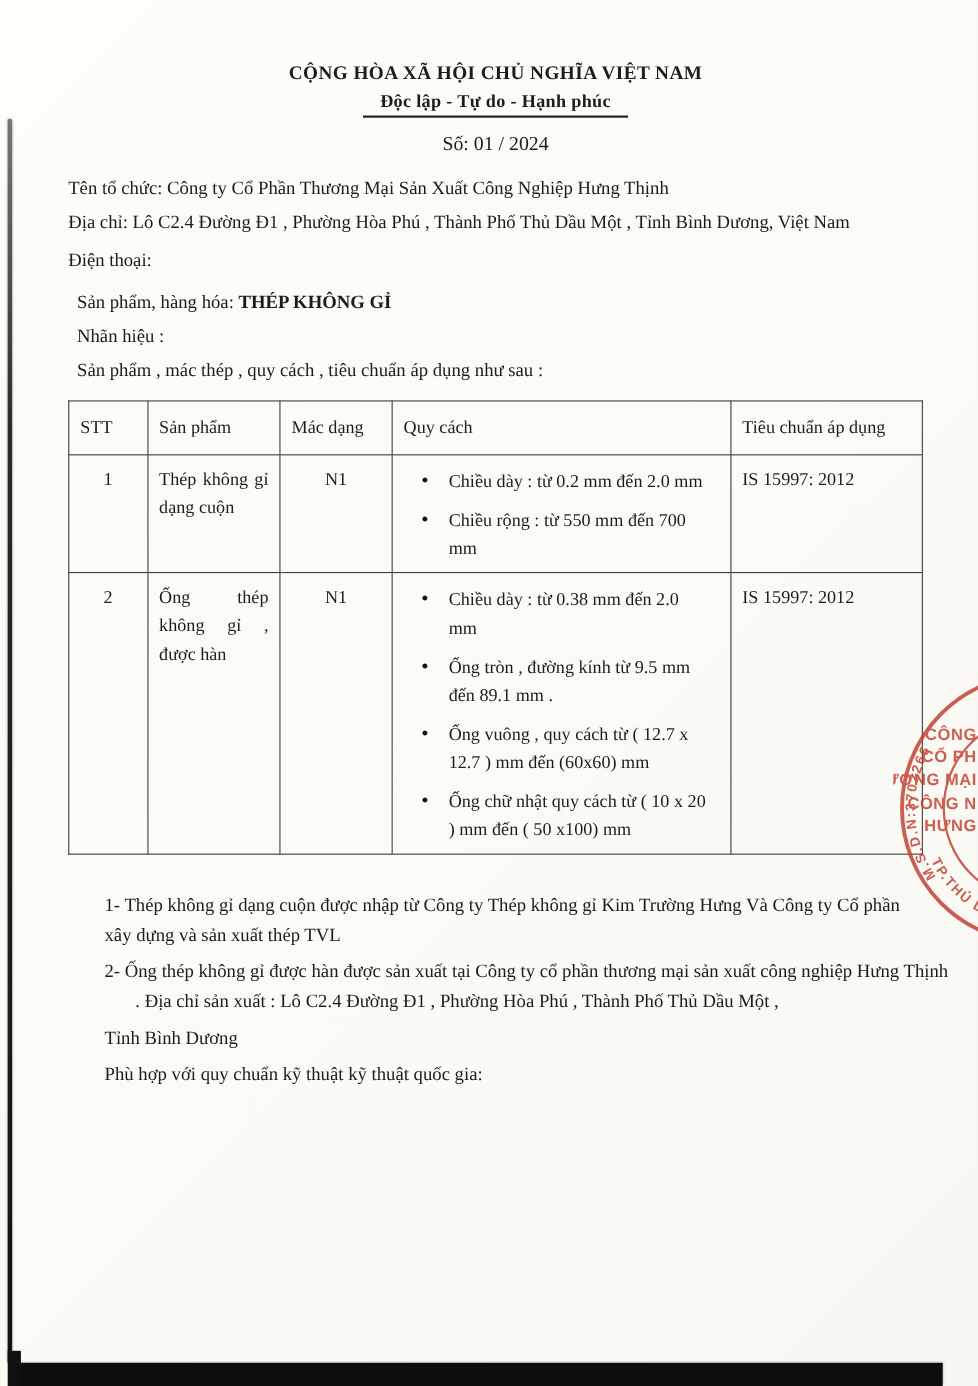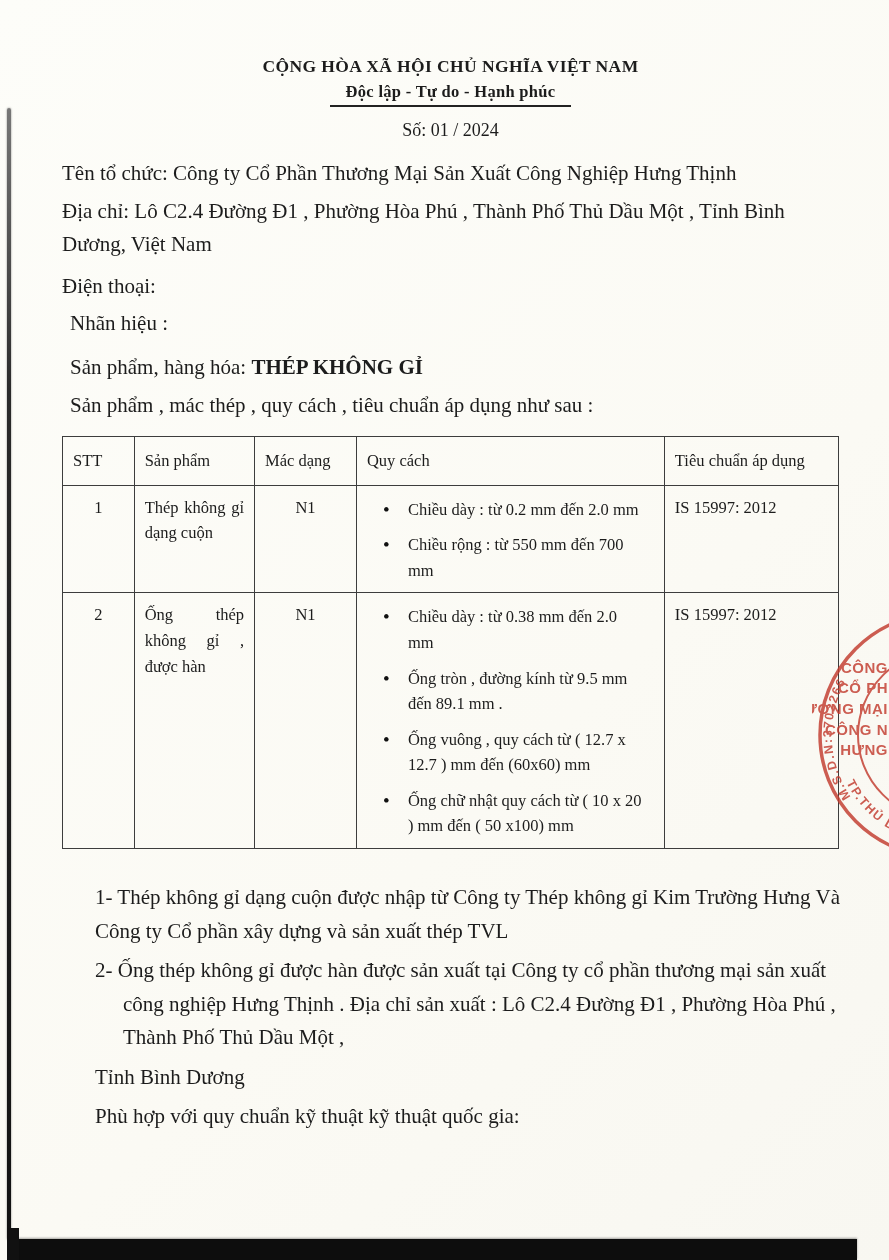--- a/index.html
+++ b/index.html
@@ -21,21 +21,21 @@
   .motto-wrap { margin-top:5px; }
   .motto {
     display:inline-block; font-size:16.5px; font-weight:bold;
     border-bottom:2px solid #222; padding:0 16px 3px 16px; letter-spacing:.3px;
   }
   .doc-title {
     margin-top:30px; font-family:"Liberation Sans", sans-serif;
     font-size:22px; font-weight:bold; letter-spacing:.8px;
   }
   .doc-number { margin-top:13px; font-size:18px; }
-  .body-text { font-size:21px; line-height:1.6; }
+  .body-text { font-size:17px; line-height:1.6; }
   .para { margin:4px 0 0 0; }
   .para.first { margin-top:16px; }
   .para.indented { margin-left:8px; }
   .bold { font-weight:bold; }
   .spec-table {
     width:777px; border-collapse:collapse; margin-top:14px;
     font-size:16.5px; line-height:1.55;
   }
   .spec-table th, .spec-table td {
     border:1.5px solid #3d3d3d; padding:9px 10px; vertical-align:top;
@@ -99,22 +99,22 @@
     <div class="motto-wrap">
       <span class="motto">Độc lập - Tự do - Hạnh phúc</span>
     </div>
     <div class="doc-number">Số: 01 / 2024</div>
   </div>
 
   <div class="body-text">
     <p class="para first">Tên tổ chức: Công ty Cổ Phần Thương Mại Sản Xuất Công Nghiệp Hưng Thịnh</p>
     <p class="para">Địa chỉ: Lô C2.4 Đường Đ1 , Phường Hòa Phú , Thành Phố Thủ Dầu Một , Tỉnh Bình Dương, Việt Nam</p>
     <p class="para" style="margin-top:8px;">Điện thoại:</p>
+    <p class="para indented" style="margin-top:10px;"><span>Sản phẩm, hàng hóa: </span><span class="bold">THÉP KHÔNG GỈ</span></p>
     <p class="para indented">Nhãn hiệu :</p>
-    <p class="para indented" style="margin-top:10px;"><span>Sản phẩm, hàng hóa: </span><span class="bold">THÉP KHÔNG GỈ</span></p>
     <p class="para indented">Sản phẩm , mác thép , quy cách , tiêu chuẩn áp dụng như sau :</p>
   </div>
 
   <table class="spec-table">
     <thead>
       <tr>
         <th class="col-stt">STT</th>
         <th class="col-sp">Sản phẩm</th>
         <th class="col-mt">Mác dạng</th>
         <th class="col-qc">Quy cách</th>

